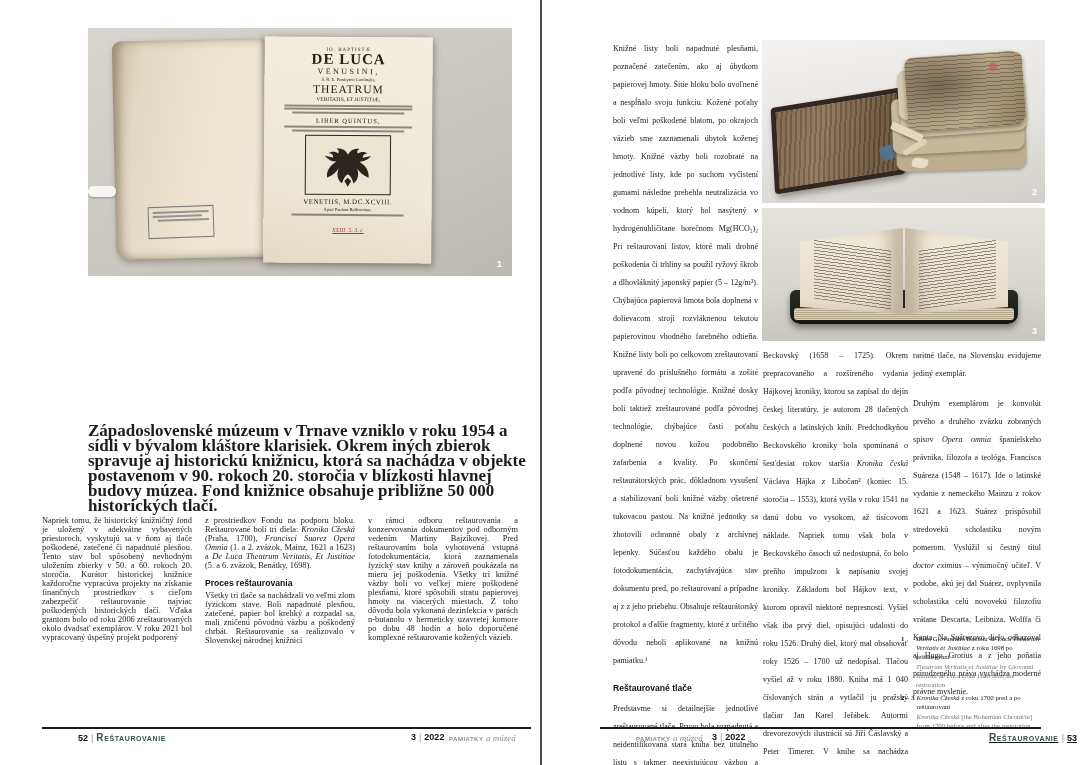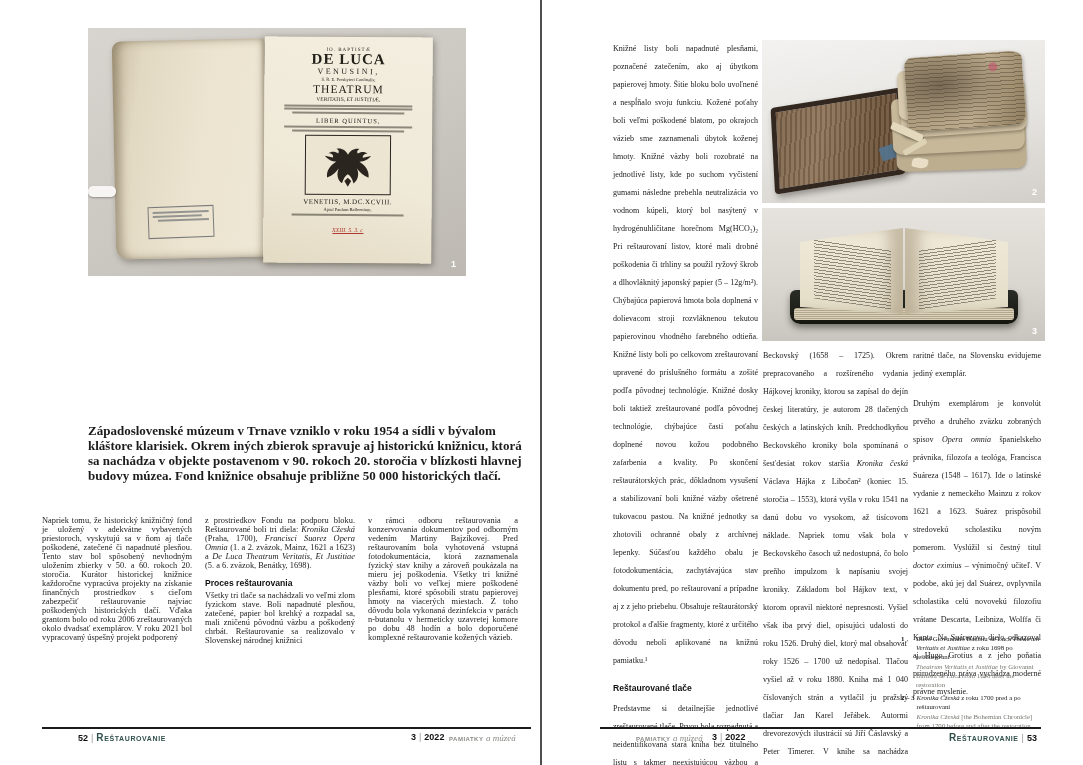--- a/index.html
+++ b/index.html
@@ -4,21 +4,21 @@
 <style>
   html,body{margin:0;padding:0;background:#ffffff;}
   #canvas{position:relative;width:1083px;height:765px;background:#ffffff;overflow:hidden;
           font-family:"Liberation Serif",serif;color:#1a1a1a;}
   .abs{position:absolute;}
 
   
   #gutter{left:540px;top:0;width:2px;height:765px;background:#4f4f4f;}
 
   
-  #photo1{left:88px;top:28px;width:378px;height:248px;
+  #photo1{left:88px;top:28px;width:424px;height:248px;
           background:linear-gradient(155deg,#d8d4cf 0%,#cbc7c1 55%,#bdb9b2 100%);overflow:hidden;}
   #p1shadow{left:20px;top:198px;width:330px;height:30px;background:radial-gradient(ellipse at center,rgba(60,55,48,.45),rgba(60,55,48,0) 70%);filter:blur(3px);}
   #p1left{left:26px;top:12px;width:152px;height:218px;border-radius:9px 2px 3px 12px;
           transform:rotate(-1.2deg);
           background:linear-gradient(100deg,#c9bda2 0%,#e2d9c3 18%,#ece4d0 55%,#efe8d6 100%);
           box-shadow:inset 6px 0 10px rgba(90,75,50,.45), inset -2px 0 3px rgba(120,100,70,.2), 2px 3px 6px rgba(50,45,38,.35);}
   #p1tab{left:0px;top:158px;width:28px;height:11px;background:#f6f5f3;border-radius:5px;box-shadow:0 1px 2px rgba(0,0,0,.3);}
   #p1stamp{left:60px;top:178px;width:58px;height:26px;border:1px solid #555a60;transform:rotate(-2deg);opacity:.75;padding:2px 3px;}
   #p1stamp .st-line{height:2px;background:#5a5f66;margin:2px 1px;opacity:.8;}
   #p1right{left:176px;top:9px;width:168px;height:226px;transform:rotate(.4deg);
@@ -36,21 +36,21 @@
   .tp-l9{font-size:4.5px;line-height:6px;}
   .tp-tiny{height:2px;background:#3a362e;opacity:.55;margin:1.5px 8px;}
   .tp-tiny.w2{margin:1.5px 16px;}
   #tp-eagle-box{margin:3px auto 0 auto;width:84px;height:58px;border:1px solid #2b2archive520;border:1px solid #2b2520;background:#ece5d2;display:flex;align-items:center;justify-content:center;}
   #tp-shelf{color:#b03a30;font-style:italic;font-size:6px;border-bottom:1px solid #b03a30;display:inline-block;margin-top:2px;}
   .photo-num{position:absolute;color:#ffffff;font-family:"Liberation Sans",sans-serif;font-weight:bold;font-size:9px;}
 
   #l-title{left:87px;top:301px;width:390px;font-family:"Liberation Sans",sans-serif;
            font-weight:bold;font-size:25px;line-height:32px;letter-spacing:-.3px;color:#111;}
   #l-byline{left:88px;top:398px;width:400px;font-style:italic;font-size:13.5px;color:#222;}
-  #l-lead{left:88px;top:424px;width:446px;font-weight:bold;font-size:13px;line-height:14.9px;color:#1c1c1c;}
+  #l-lead{left:88px;top:424px;width:446px;font-weight:bold;font-size:17px;line-height:14.9px;color:#1c1c1c;}
 
   .bodycol{font-size:8.4px;line-height:9px;text-align:justify;color:#1b1b1b;}
   #l-col1{left:42px;top:516px;width:150px;}
   #l-col2{left:205px;top:516px;width:150px;}
   #l-col3{left:368px;top:516px;width:150px;}
   .col-heading{font-family:"Liberation Sans",sans-serif;font-weight:bold;font-size:8.6px;margin:9px 0 3px 0;text-align:left;color:#111;}
 
   .footer-rule{top:727px;height:2px;background:#1b1b1b;}
   #l-rule{left:42px;width:489px;}
   #r-rule{left:600px;width:441px;}
@@ -239,17 +239,17 @@
     </div>
   </div>
 
   <div id="r-rule" class="abs footer-rule"></div>
   <div class="abs footer-row logo" style="left:600px;top:733px;">
     <span class="lg1">PAMIATKY</span> <span class="lg2">a múzeá</span>
   </div>
   <div class="abs footer-row" style="left:676px;">
     <span class="fissue">3</span><span class="fsep">|</span><span class="fissue">2022</span>
   </div>
-  <div class="abs footer-row" style="left:913px;width:128px;text-align:left;">
+  <div class="abs footer-row" style="left:913px;width:128px;text-align:right;text-decoration:underline;">
     <span class="fsection">Reštaurovanie</span><span class="fsep">|</span><span class="pgnum">53</span>
   </div>
 
 </div>
 
 </body></html>

